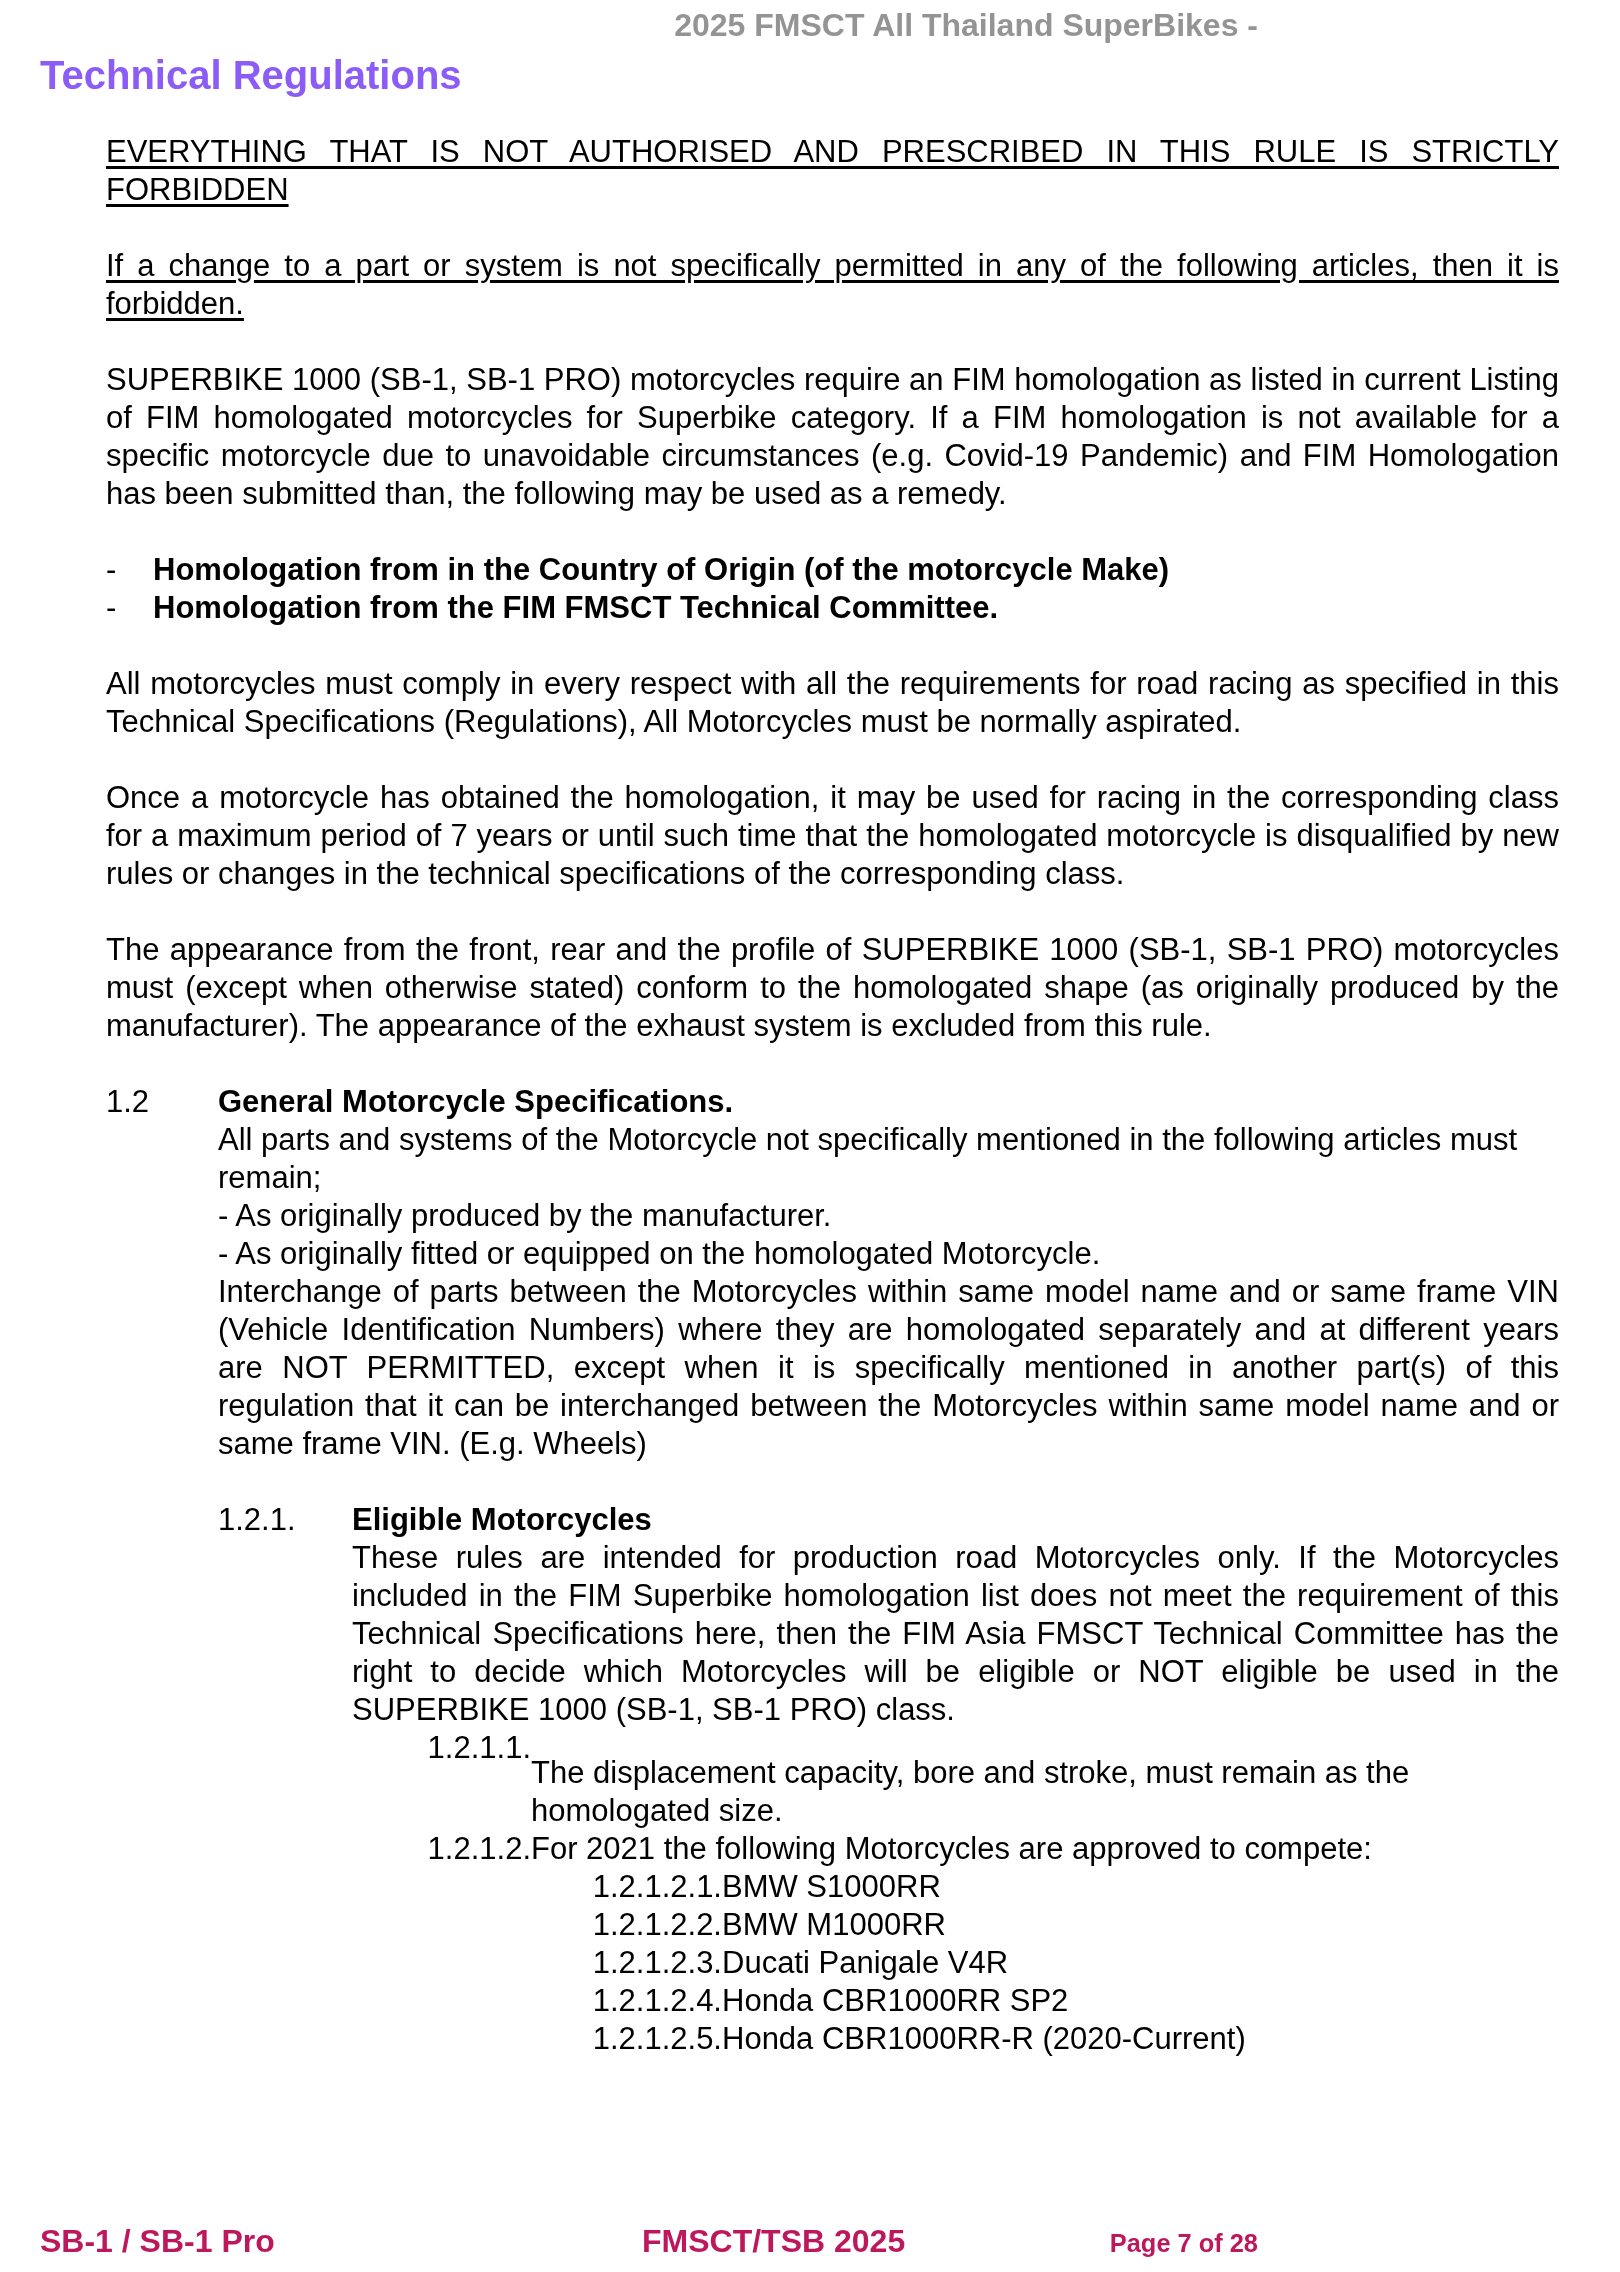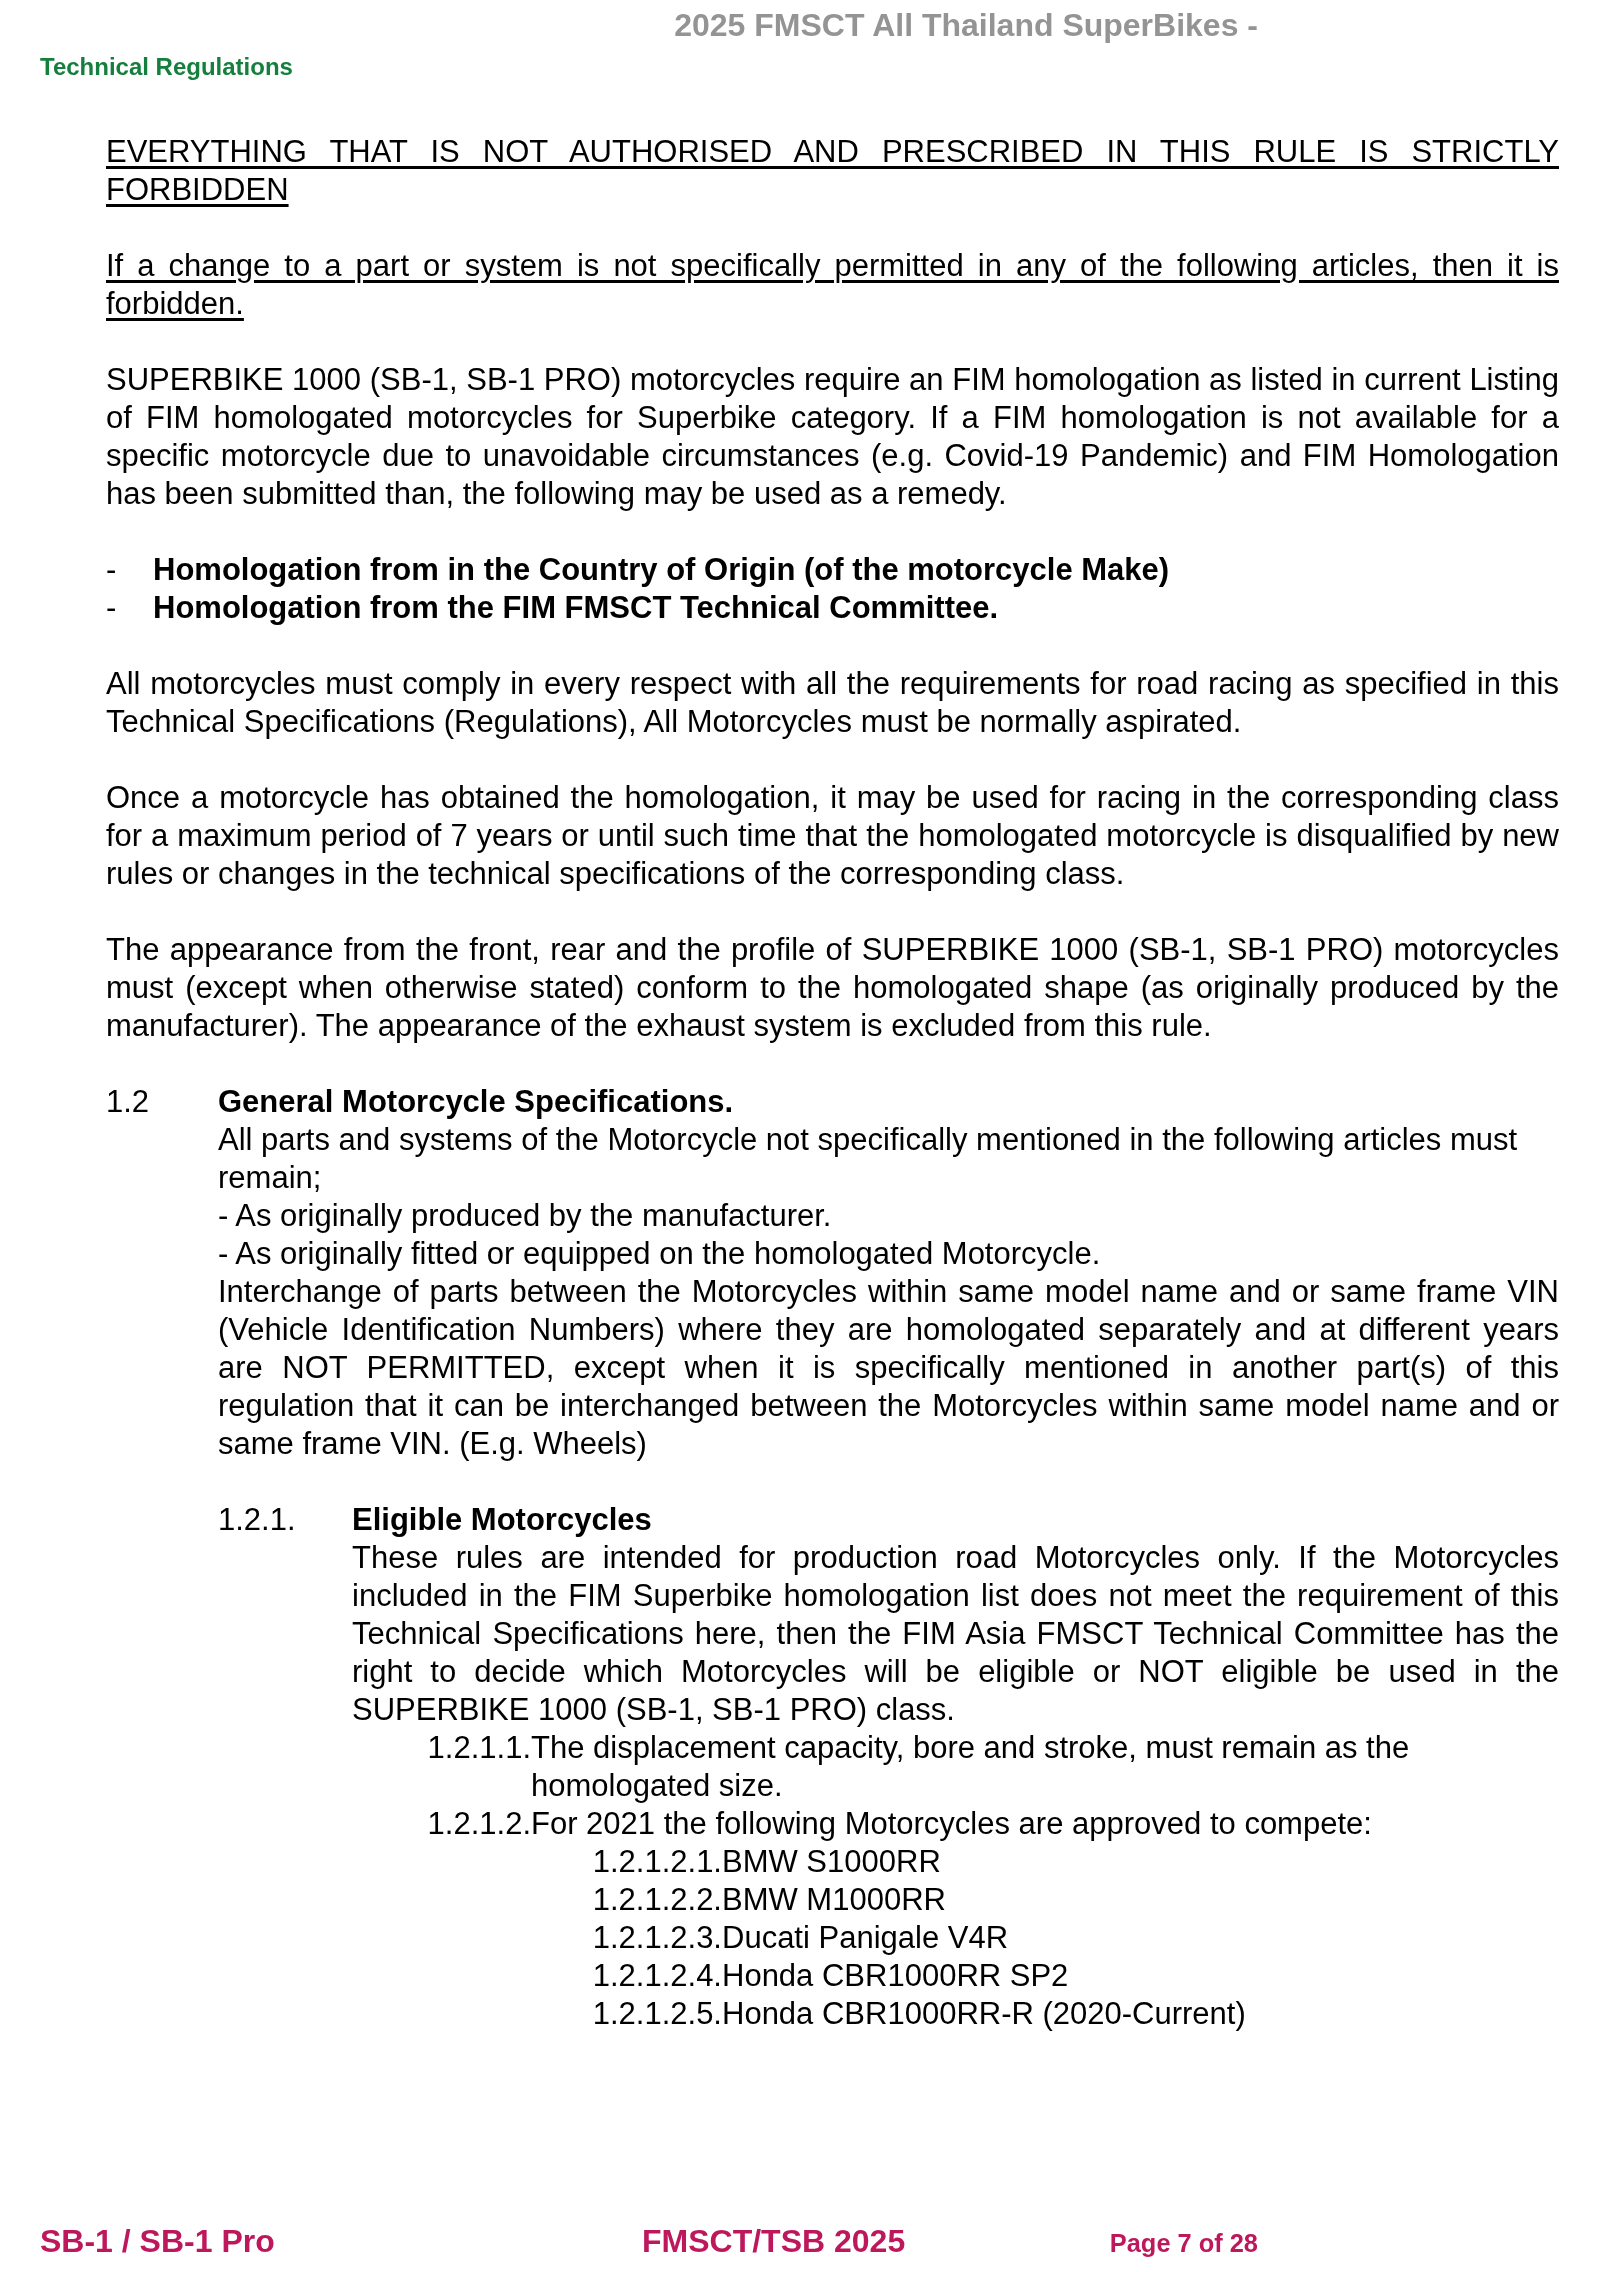--- a/index.html
+++ b/index.html
@@ -28,23 +28,23 @@
       font-size: 32px;
       font-weight: bold;
       color: #949494;
       white-space: nowrap;
       line-height: 1;
     }
     .hdr-line2 {
       position: absolute;
       left: 40px;
       top: 55px;
-      font-size: 24px;
-      font-weight: bold;
-      color: #15803d;
+      font-size: 40px;
+      font-weight: bold;
+      color: #8b5cf6;
       white-space: nowrap;
       line-height: 1;
     }
     .body {
       position: absolute;
       left: 106px;
       top: 95px;
       width: 1453px;
       font-size: 31px;
       line-height: 38px;
@@ -151,21 +151,21 @@
             <div class="bold">Eligible Motorcycles</div>
             <p>These rules are intended for production road Motorcycles only. If the Motorcycles included in the FIM Superbike homologation list does not meet the requirement of this Technical Specifications here, then the FIM Asia FMSCT Technical Committee has the right to decide which Motorcycles will be eligible or NOT eligible be used in the SUPERBIKE 1000 (SB-1, SB-1 PRO) class.</p>
           </div>
         </div>
 
         <div class="sub">
           <span class="num"></span>
           <div class="content">
             <div class="subsub">
               <span class="num">1.2.1.1.</span>
-              <div class="content" style="padding-right:28px;">The displacement capacity, bore and stroke, must remain as the homologated size.</div>
+              <div class="content" style="padding-right:28px;margin-top:25px;">The displacement capacity, bore and stroke, must remain as the homologated size.</div>
             </div>
             <div class="subsub">
               <span class="num">1.2.1.2.</span>
               <div class="content">
                 <div>For 2021 the following Motorcycles are approved to compete:</div>
                 <div class="item">
                   <span class="num">1.2.1.2.1.</span>
                   <span>BMW S1000RR</span>
                 </div>
                 <div class="item">

